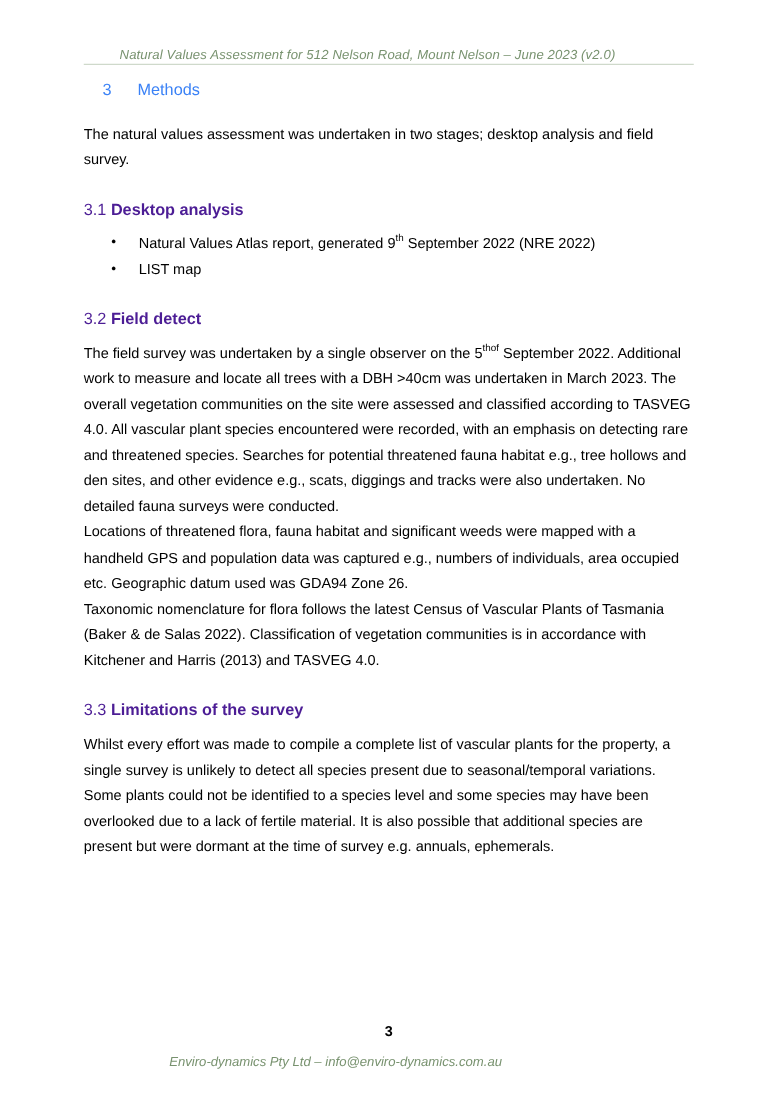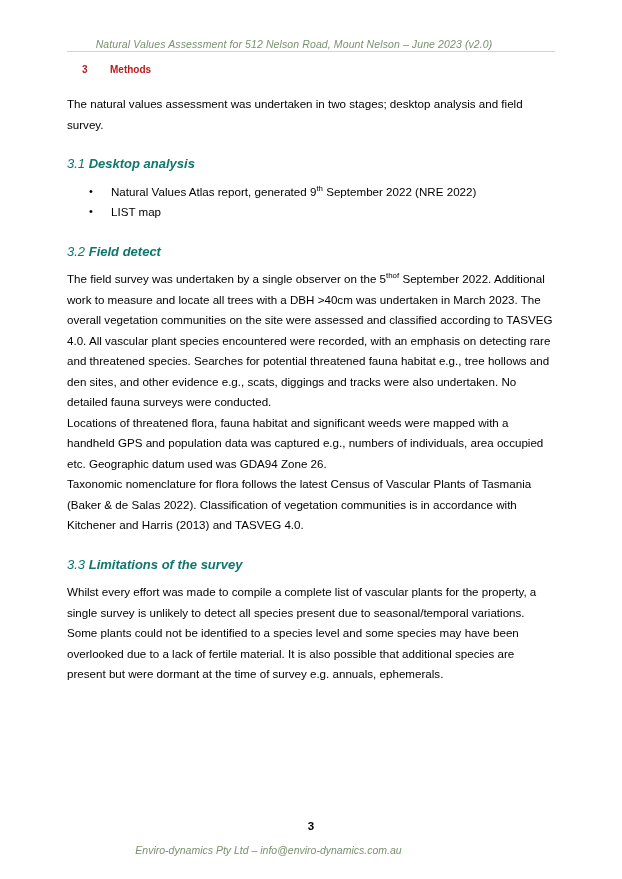--- a/index.html
+++ b/index.html
@@ -48,39 +48,38 @@
 
   
   .content {
     position: absolute;
     top: 64px;
     left: 67px;
     width: 488px;
   }
 
   h1.chapter {
-    font-size: 10px;
-    font-weight: bold;
+    font-size: 13px;
+    font-weight: normal;
     margin: 0 0 18px 0;
     padding-left: 15px;
     line-height: 1.2;
-    color: #b91c1c;
+    color: #3b82f6;
   }
   h1.chapter .num {
     display: inline-block;
     width: 28px;
   }
 
   h2.section {
     font-size: 13px;
     margin: 0;
     line-height: 1.35;
     font-weight: normal;
-    color: #0f766e;
-    font-style: italic;
+    color: #4c1d95;
   }
   h2.section .sec-num {
     font-weight: normal;
   }
   h2.section .sec-title {
     font-weight: bold;
   }
 
   p.body {
     font-size: 11.6px;

